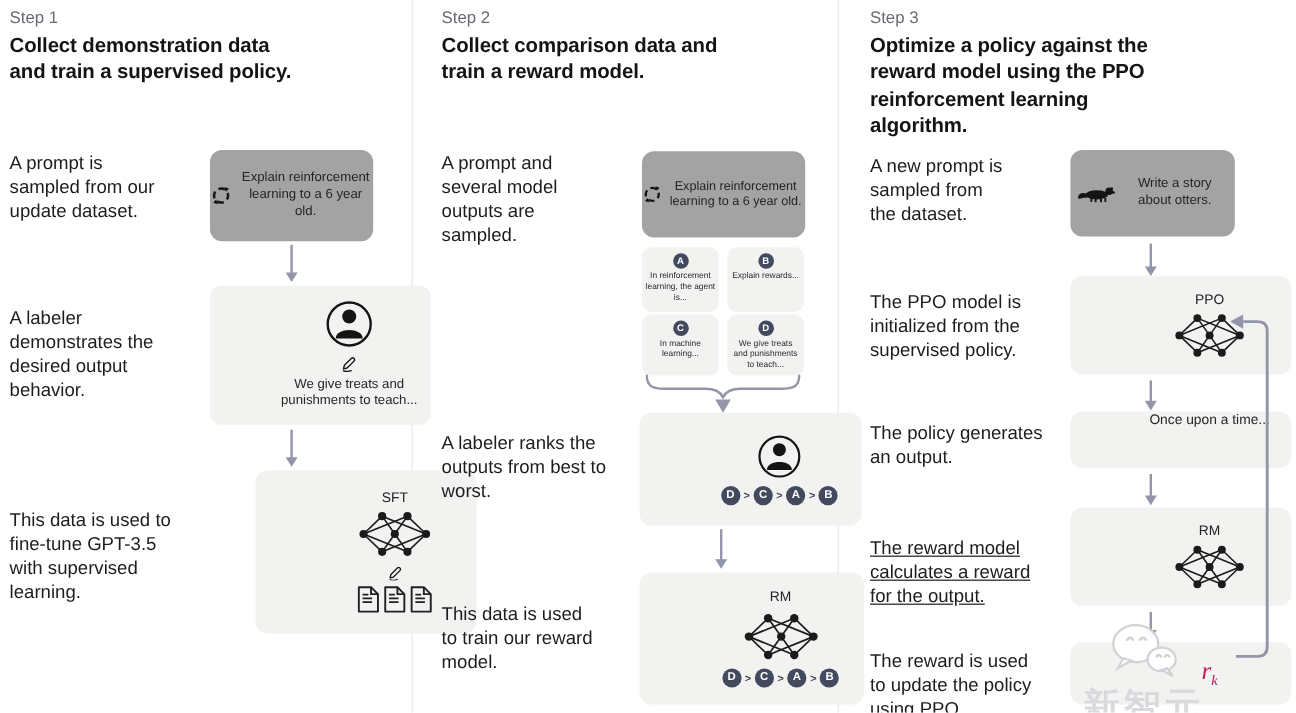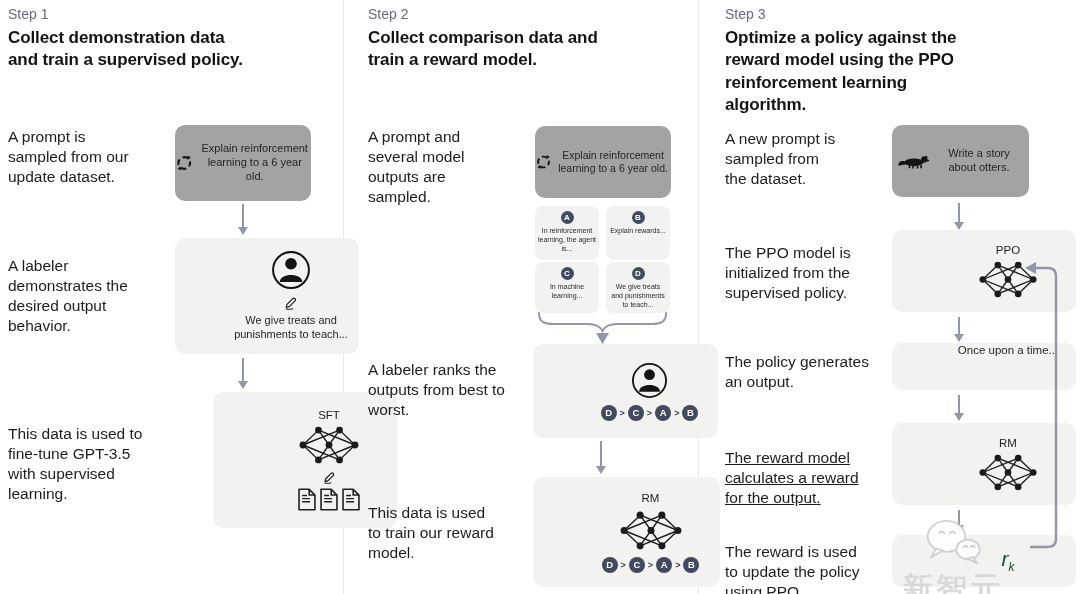--- a/index.html
+++ b/index.html
@@ -16,21 +16,21 @@
   .arrow-v{position:absolute;width:2px;background:#9395a8;}
   .arrow-v::after{content:"";position:absolute;left:50%;bottom:-7px;transform:translateX(-50%);width:0;height:0;
     border-left:5.5px solid transparent;border-right:5.5px solid transparent;border-top:8px solid #9395a8;}
   .mini-card{position:absolute;background:#f2f2f0;border-radius:8px;display:flex;flex-direction:column;align-items:center;padding-top:5px;gap:3px;}
   .mini-text{font-size:7px;color:#2a2a2e;line-height:1.25;text-align:center;width:58px;}
   .badge{border-radius:50%;background:#434a5f;color:#fff;font-weight:bold;display:flex;align-items:center;justify-content:center;}
   .badge.sm{width:13px;height:13px;font-size:8px;}
   .badge.md{width:16px;height:16px;font-size:9.5px;}
   .rank-row{display:flex;align-items:center;gap:3px;}
   .rank-sep{font-size:9px;font-weight:bold;color:#3d4355;}
-  .rk{font-family:Liberation Sans, sans-serif;font-style:italic;font-size:21px;color:#14532d;}
+  .rk{font-family:Liberation Serif, serif;font-style:italic;font-size:21px;color:#be185d;}
   .rk sub{font-size:12px;}
   .watermark{position:absolute;display:flex;align-items:center;z-index:6;opacity:0.95;flex-direction:column;}
   .watermark .wm-text{font-size:31px;font-weight:bold;color:#d8d8dd;letter-spacing:3px;text-shadow:0 0 1px #ffffff;}
 </style>
 </head>
 <body>
 
 <svg width="0" height="0" style="position:absolute">
   <defs>
     <symbol id="net" viewBox="0 0 100 64">

